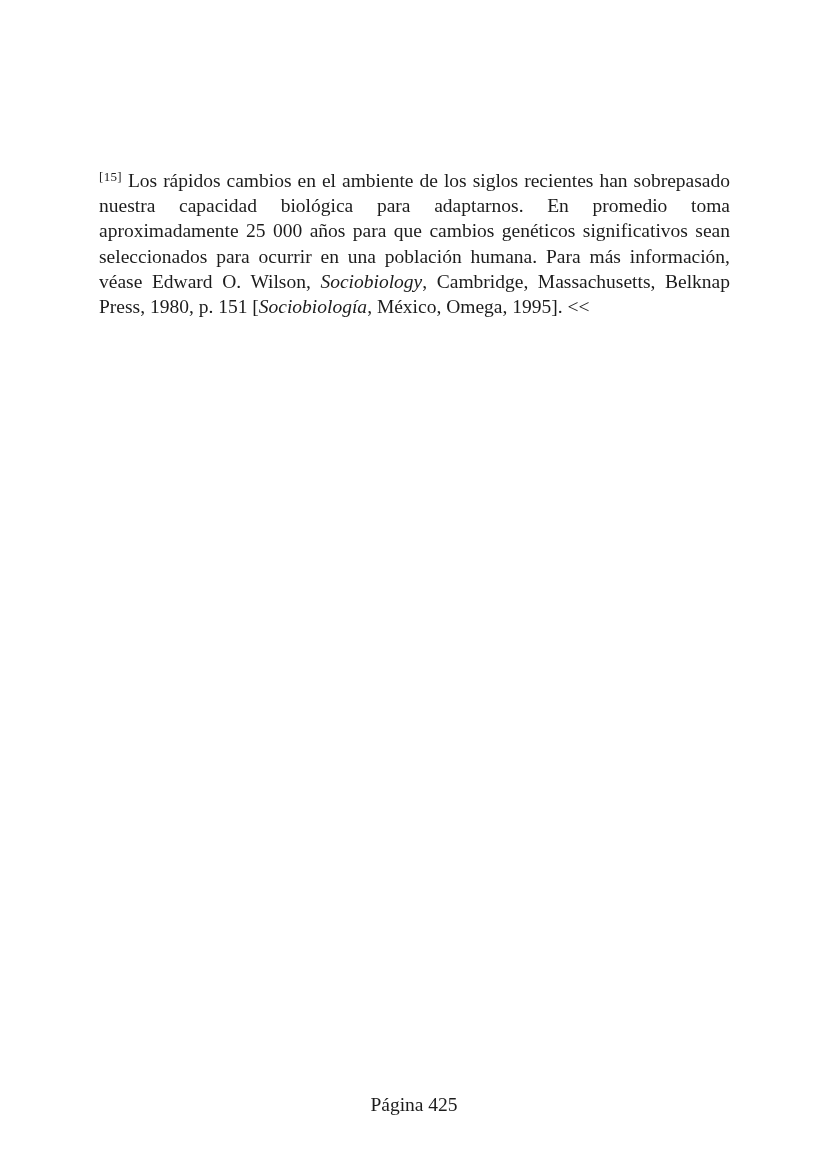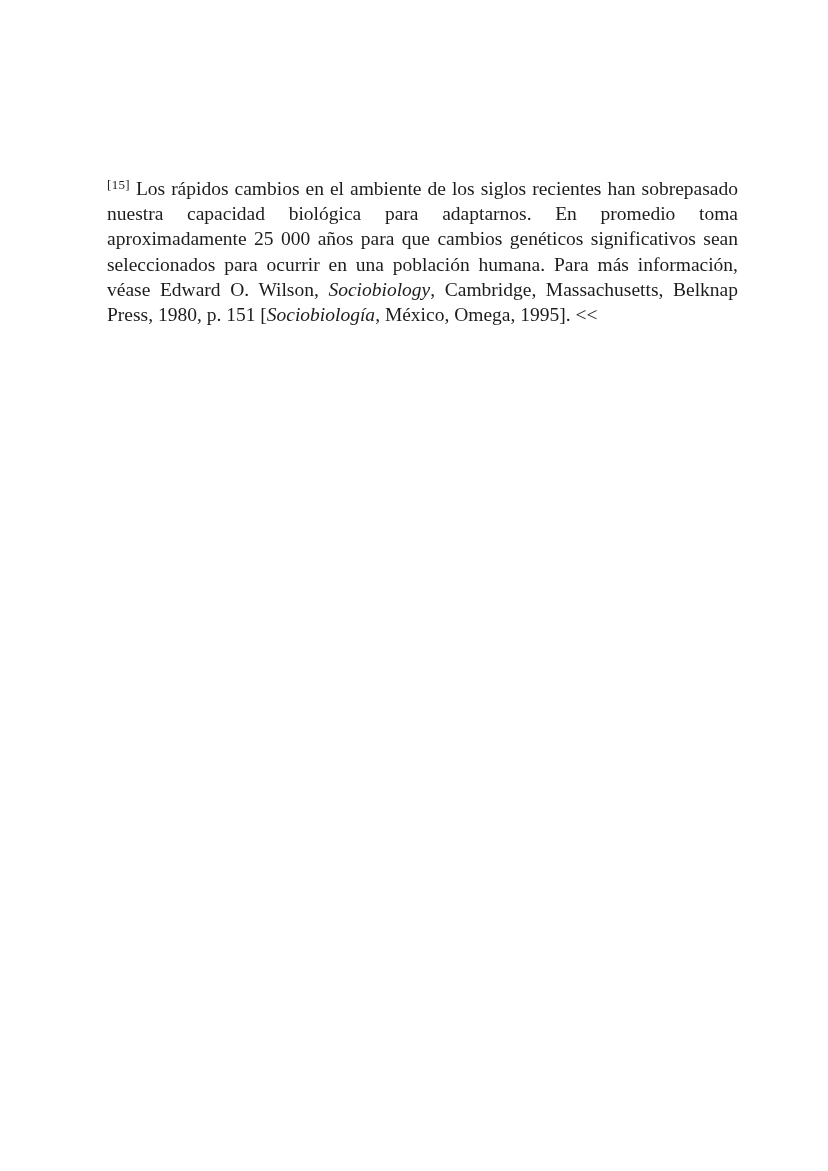--- a/index.html
+++ b/index.html
@@ -18,21 +18,21 @@
   .page {
     position: absolute;
     inset: 0;
     background: #ffffff;
   }
   .footnote {
     position: absolute;
     left: 99px;
     top: 168px;
     width: 631px;
-    margin: 8px;
+    margin: 0;
     font-size: 19.5px;
     line-height: 25.2px;
     text-align: justify;
     color: #1c1c1c;
   }
   .footnote sup {
     font-size: 13px;
     line-height: 0;
     vertical-align: 6px;
     letter-spacing: 0.3px;
@@ -56,14 +56,15 @@
     color: #1c1c1c;
   }
 </style>
 </head>
 <body>
 
 <div class="page">
 
   <p class="footnote"><sup>[15]</sup> <span>Los rápidos cambios en el ambiente de los siglos recientes han sobrepasado nuestra capacidad biológica para adaptarnos. En promedio toma aproximadamente 25 000 años para que cambios genéticos significativos sean seleccionados para ocurrir en una población humana. Para más información, véase Edward O. Wilson, </span><span class="seg-italic">Sociobiology</span><span>, Cambridge, Massachusetts, Belknap Press, 1980, p. 151 [</span><span class="seg-italic">Sociobiología</span><span>, México, Omega, 1995]. </span><a class="backlink">&lt;&lt;</a></p>
 
+  <div class="page-footer">Página 425</div>
 
 </div>
 
 </body></html>

